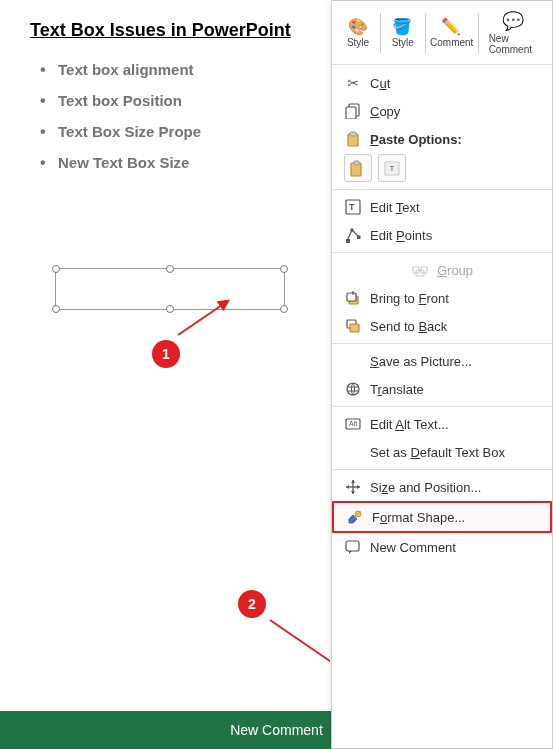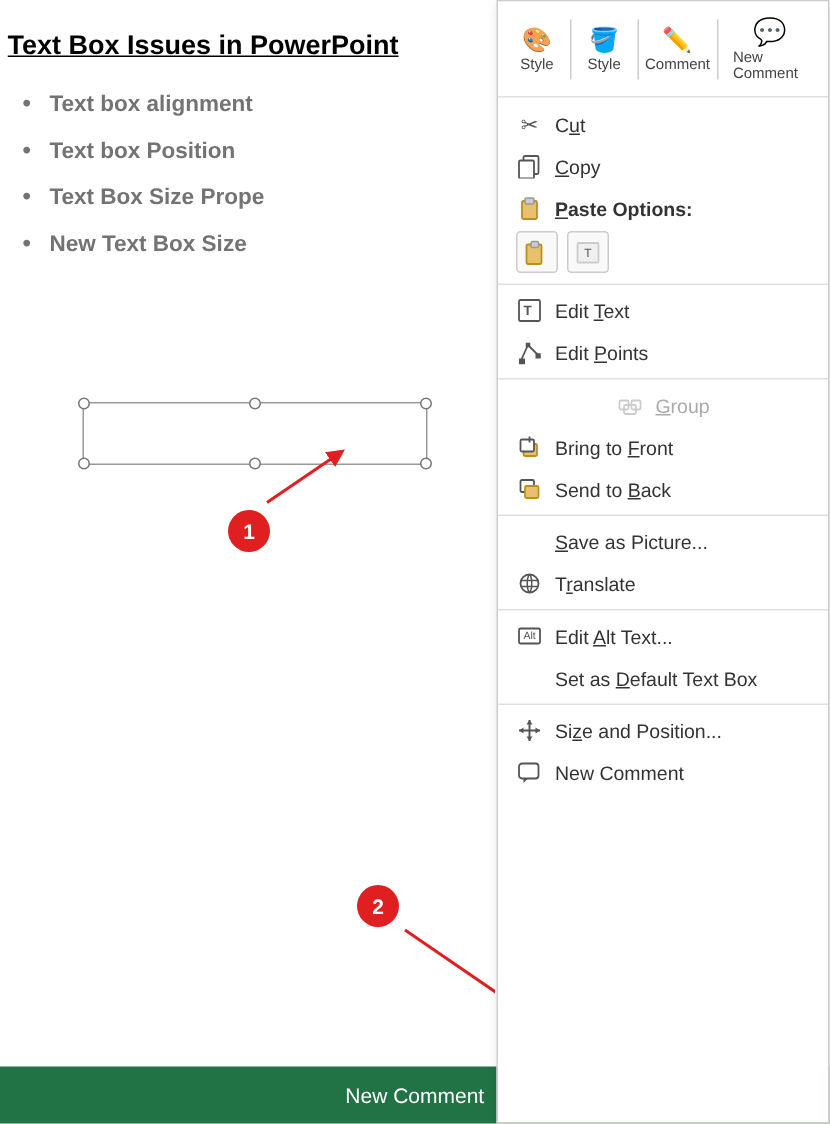--- a/index.html
+++ b/index.html
@@ -13,21 +13,21 @@
       position: relative;
     }
 
     
     .main-content {
       position: absolute;
       top: 0; left: 0;
       width: 330px;
       height: 749px;
       background: #fff;
-      padding: 20px 5px;
+      padding: 20px 30px;
       overflow: hidden;
     }
 
     .doc-title {
       font-size: 18px;
       font-weight: bold;
       text-decoration: underline;
       margin-bottom: 20px;
       color: #000;
       white-space: nowrap;
@@ -476,20 +476,30 @@
             <line x1="1" y1="8" x2="15" y2="8" stroke="#555" stroke-width="1.3"></line>
             <polygon points="8,1 6,4 10,4" fill="#555"></polygon>
             <polygon points="8,15 6,12 10,12" fill="#555"></polygon>
             <polygon points="1,8 4,6 4,10" fill="#555"></polygon>
             <polygon points="15,8 12,6 12,10" fill="#555"></polygon>
           </svg>
       </span>
       <span>Si<span class="accel">z</span>e and Position...</span>
     </div>
 
+    <div class="ctx-item format-shape">
+      <span class="ctx-item-icon">
+        <svg width="16" height="16" viewBox="0 0 16 16">
+            <path d="M2 14 L2 10 L6 6 L10 10 L6 14 Z" fill="#4472c4" stroke="#2e5299" stroke-width="0.8"></path>
+            <circle cx="11" cy="5" r="3" fill="#e8c06e" stroke="#b8901e" stroke-width="0.8"></circle>
+            <line x1="3" y1="13" x2="14" y2="2" stroke="#888" stroke-width="0.8" stroke-dasharray="2,1"></line>
+          </svg>
+      </span>
+      <span>F<span class="accel">o</span>rmat Shape...</span>
+    </div>
 
     <div class="ctx-item">
       <span class="ctx-item-icon">
         <svg width="16" height="16" viewBox="0 0 16 16">
             <rect x="1" y="2" width="13" height="10" rx="2" fill="none" stroke="#555" stroke-width="1.2"></rect>
             <polygon points="4,12 4,15 7,12" fill="#555"></polygon>
           </svg>
       </span>
       <span>New Comment</span>
     </div>

